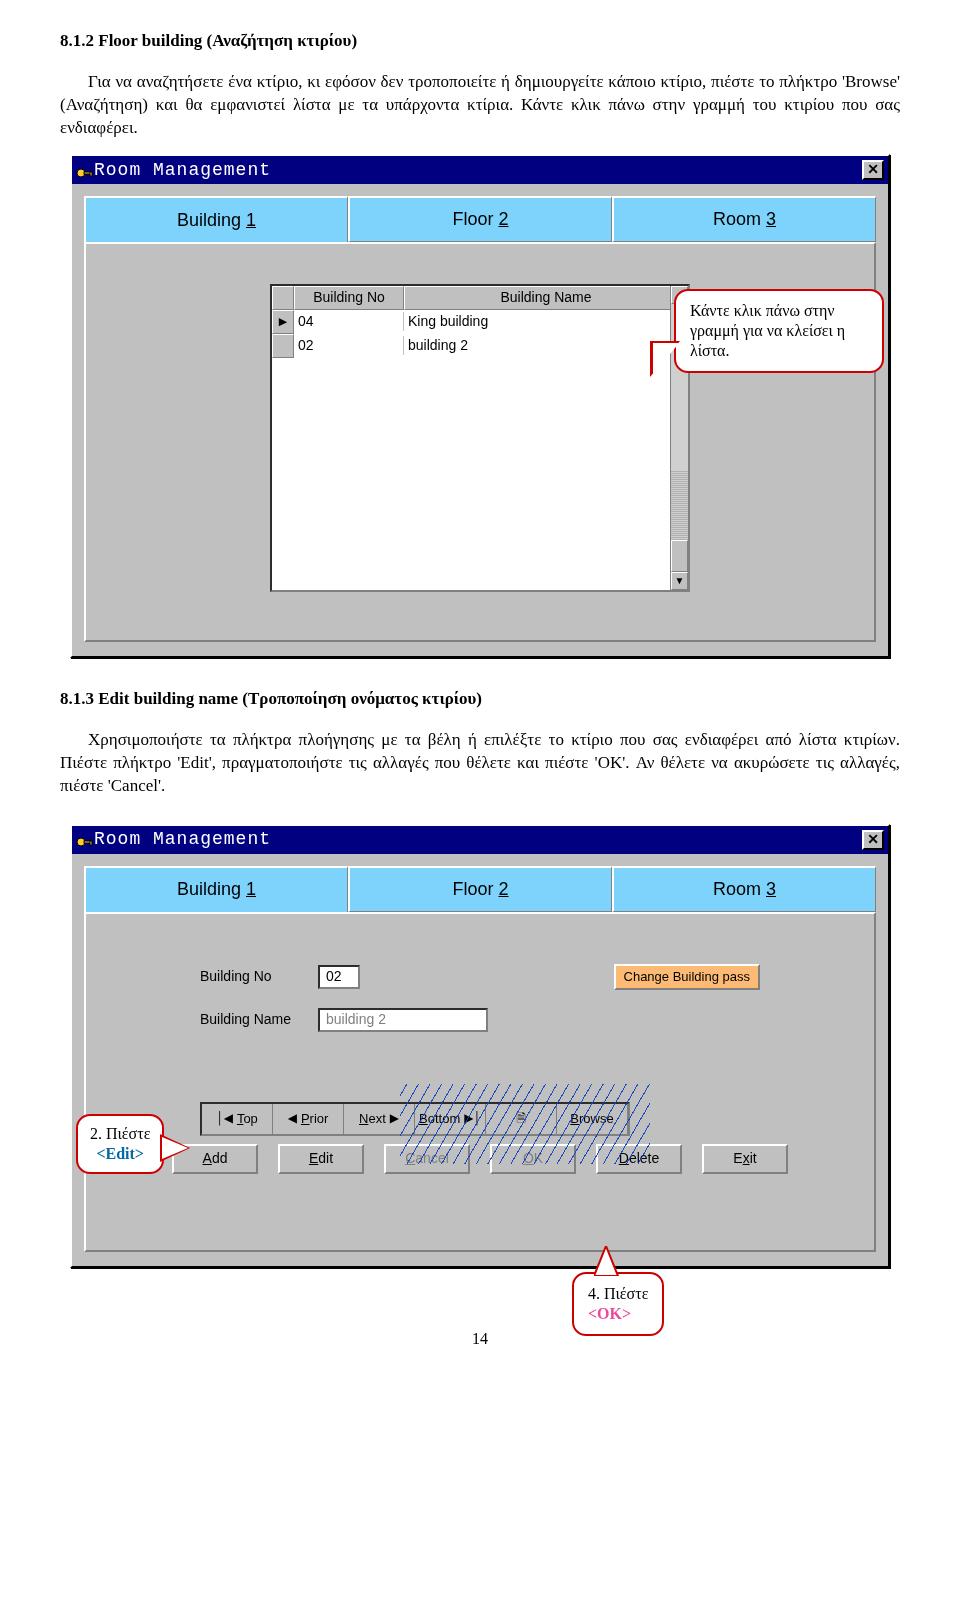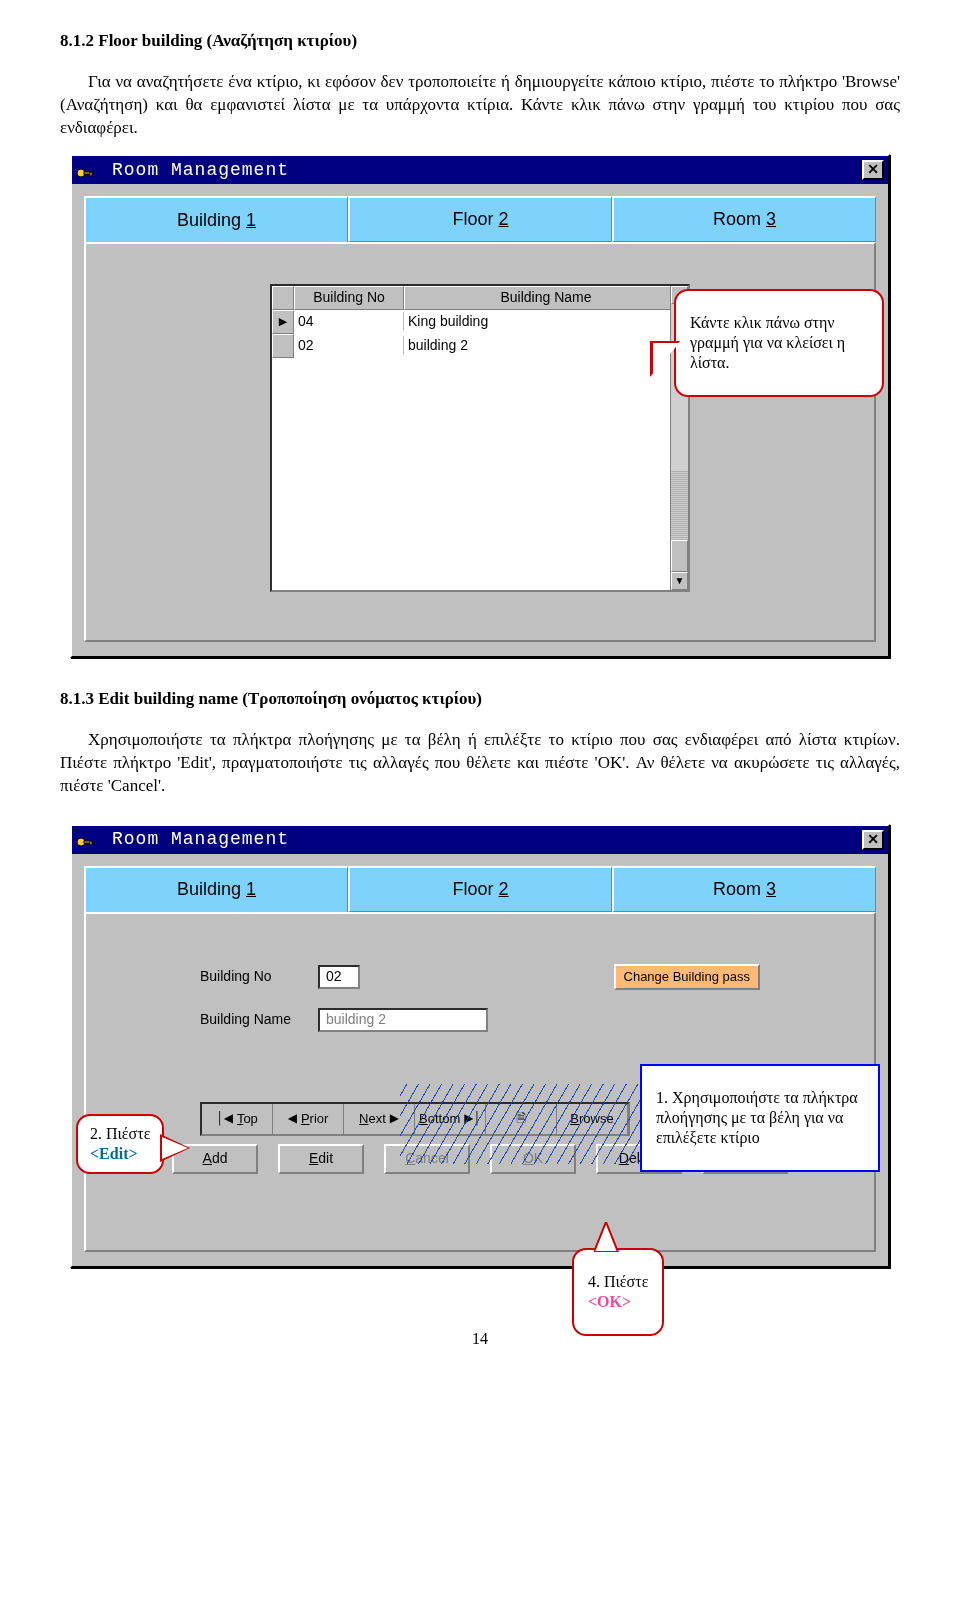--- a/index.html
+++ b/index.html
@@ -29,21 +29,21 @@
     .titlebar {
       background: #000080;
       color: #fff;
       height: 28px;
       display: flex;
       align-items: center;
       justify-content: space-between;
       padding: 0 4px;
     }
     .titlebar-title {
-      display: flex; align-items: center; gap: 18px;
+      display: flex; align-items: center; gap: 0;
       font-family: "Courier New", monospace;
       font-size: 18px; letter-spacing: 1px;
     }
     .key-icon { width: 18px; height: 14px; display: inline-block; }
     .close-box {
       width: 22px; height: 20px; background: #c0c0c0;
       border: 2px solid #000; border-top-color: #fff; border-left-color: #fff;
       display: flex; align-items: center; justify-content: center;
       font-family: Arial, sans-serif; font-size: 14px; font-weight: bold; color: #000;
     }
@@ -138,21 +138,21 @@
     }
 
     .listbox .list-body { min-height: 280px; position: relative; padding-bottom: 4px; }
 
     
     .callout {
       position: absolute;
       background: #fff;
       border: 2px solid #c00;
       border-radius: 14px;
-      padding: 22px 14px;
+      padding: 10px 14px;
       font-family: "Times New Roman", serif;
       font-size: 16px;
       line-height: 1.25;
       z-index: 5;
       max-width: 210px;
     }
     .callout.blue { border-color: #00f; border-radius: 0; max-width: 240px; }
     .tail {
       position: absolute;
       width: 0; height: 0;
@@ -417,29 +417,26 @@
         </span>
       <span class="action-btn">
           <span><span class="u">D</span>elete</span>
         </span>
       <span class="action-btn">
           <span>E<span class="u">x</span>it</span>
         </span>
     </div>
 
 
-    <div class="callout" style="top:200px; left:-10px; padding:8px 12px;">
+    <div class="callout" style="top:200px; left:-10px; padding:8px 12px;text-align:center;">
       <span>2. Πιέστε</span><br>
       <span style="color:#0369a1;font-weight:bold;">&lt;Edit&gt;</span>
       <span class="tail right"></span>
     </div>
 
-    <div class="callout blue" style="top:150px; right:-6px; left:auto;">
-      <span>1. Χρησιμοποιήστε τα πλήκτρα πλοήγησης με τα βέλη για να επιλέξετε κτίριο</span>
-    </div>
   </div>
 
   <div class="callout" style="position:absolute; bottom:-70px; left:500px;">
     <span>4. Πιέστε</span><br>
     <span style="color:#ec4899;font-weight:bold;">&lt;OK&gt;</span>
     <svg style="position:absolute;top:-28px;left:20px;" width="40" height="30">
         <path d="M0 30 L12 0 L24 30 Z" fill="#fff" stroke="#c00" stroke-width="2"></path>
       </svg>
   </div>
 </div>

